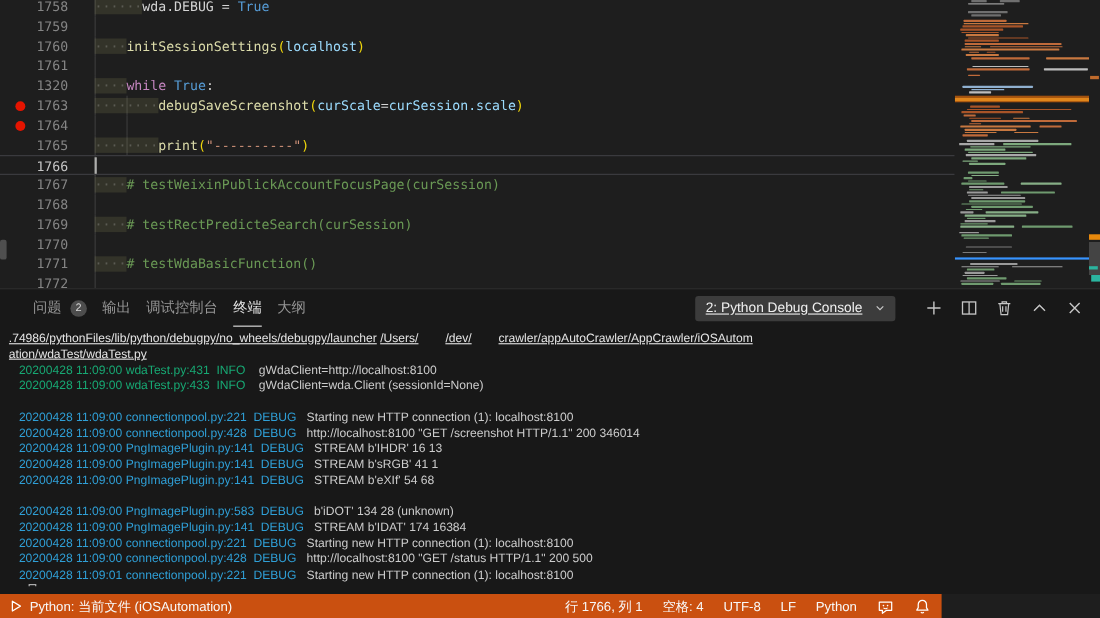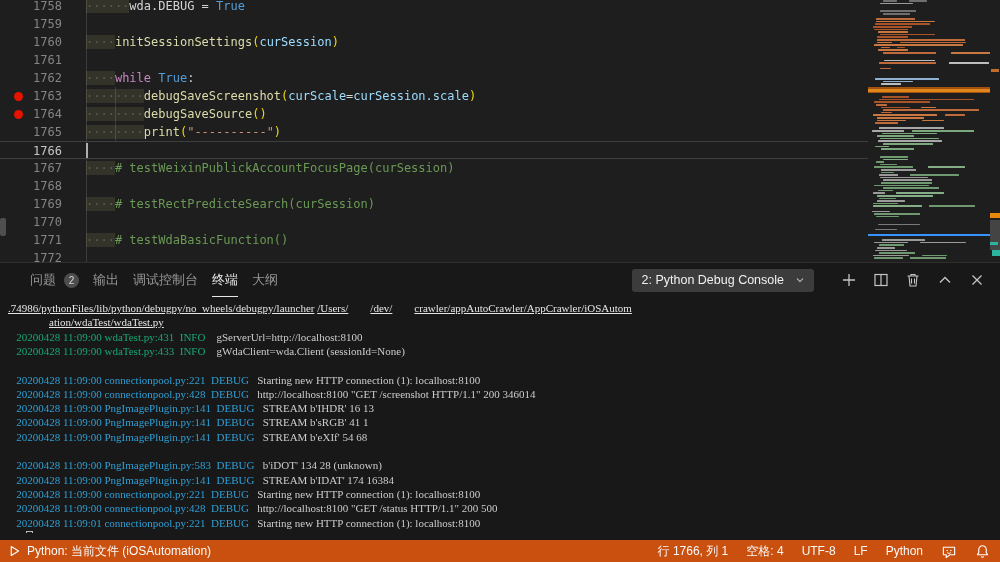--- a/index.html
+++ b/index.html
@@ -36,57 +36,57 @@
 
   
   .panel { position:absolute; top:262px; left:0; width:1000px; height:278px; background:#181818; border-top:1px solid #2f2f2f; }
   .ptabs { position:absolute; top:0; left:30px; height:34px; display:flex; align-items:center; }
   .ptab { margin-right:14px; font-size:13px; color:#969696; display:flex; align-items:center; height:33px; cursor:pointer; }
   .ptab.active { color:#e7e7e7; border-bottom:1px solid #e7e7e7; }
   .badge { margin-left:8px; width:15px; height:15px; border-radius:50%; background:#4d4d4d; color:#d7d7d7;
            font-size:10px; display:flex; align-items:center; justify-content:center; }
   .pactions { position:absolute; top:5px; right:10px; display:flex; align-items:center; }
   .dd { height:23px; background:#3c3c3c; border-radius:3px; color:#f0f0f0; font-size:12.5px;
-        display:flex; align-items:center; padding:0 8px 0 10px; margin-right:16px; cursor:pointer; }
+        display:flex; align-items:center; padding:0 8px 0 10px; margin-right:16px; cursor:pointer;text-decoration:underline; }
   .dd svg { margin-left:10px; }
   .pbtn { width:26px; height:24px; display:flex; align-items:center; justify-content:center; cursor:pointer; margin-left:6px; }
 
   
   .term { position:absolute; top:38px; left:8px; width:984px; height:232px;
-          font-family:Liberation Serif, serif; font-size:11px; overflow:hidden; }
+          font-family:Liberation Sans, sans-serif; font-size:11px; overflow:hidden; }
   .tline { position:absolute; left:0; height:14.3px; line-height:14.3px; white-space:pre; }
   .t-lk { color:#e5e5e5; text-decoration:underline; }
   .t-pl { color:#cccccc; }
   .t-inf { color:#17a873; }
   .t-dbg { color:#2f9fd6; }
   .t-gap { color:transparent; }
   .tcursor { position:absolute; left:18px; width:7px; height:12px; border:1px solid #bbbbbb; margin-top:1px; }
 
   
-  .statusbar { position:absolute; top:540px; left:0; width:1000px; height:22px; background:#ca5010;
+  .statusbar { position:absolute; top:540px; left:0; width:856px; height:22px; background:#ca5010;
                color:#f8f8f8; font-size:12px; display:flex; align-items:center; justify-content:space-between; }
   .sb-left { display:flex; align-items:center; padding-left:8px; }
   .sb-left svg { margin-right:6px; }
   .sb-right { display:flex; align-items:center; gap:18px; padding-right:10px; }
   .sb-item { cursor:pointer; white-space:nowrap; }
   .sb-ic { display:flex; align-items:center; cursor:pointer; }
 </style>
 </head>
 <body>
 
 <div class="app">
 
   <div class="editor" id="editor">
       <div class="erow" style="top: -3px;"><div class="guide" style="left: 86px;"></div><span class="lnum">1758</span><span class="code"><span class="tk-ws">······</span><span class="tk-pl">wda.DEBUG </span><span class="tk-pl">= </span><span class="tk-kc">True</span></span></div>
       <div class="erow" style="top: 15px;"><div class="guide" style="left: 86px;"></div><span class="lnum">1759</span><span class="code"></span></div>
-      <div class="erow" style="top: 33px;"><div class="guide" style="left: 86px;"></div><span class="lnum">1760</span><span class="code"><span class="tk-ws">····</span><span class="tk-fn">initSessionSettings</span><span class="tk-br">(</span><span class="tk-vr">curSession</span><span class="tk-br">)</span></span></div>
+      <div class="erow" style="top: 33px;"><div class="guide" style="left: 86px;"></div><span class="lnum">1760</span><span class="code"><span class="tk-ws">····</span><span class="tk-fn">initSessionSettings</span><span class="tk-br">(</span><span class="tk-vr">localhost</span><span class="tk-br">)</span></span></div>
       <div class="erow" style="top: 51px;"><div class="guide" style="left: 86px;"></div><span class="lnum">1761</span><span class="code"></span></div>
-      <div class="erow" style="top: 69px;"><div class="guide" style="left: 86px;"></div><span class="lnum">1762</span><span class="code"><span class="tk-ws">····</span><span class="tk-kw">while </span><span class="tk-kc">True</span><span class="tk-pl">:</span></span></div>
+      <div class="erow" style="top: 69px;"><div class="guide" style="left: 86px;"></div><span class="lnum">1320</span><span class="code"><span class="tk-ws">····</span><span class="tk-kw">while </span><span class="tk-kc">True</span><span class="tk-pl">:</span></span></div>
       <div class="erow" style="top: 87px;"><div class="guide" style="left: 86px;"></div><div class="guide" style="left: 115px;"></div><div class="bp"></div><span class="lnum">1763</span><span class="code"><span class="tk-ws">········</span><span class="tk-fn">debugSaveScreenshot</span><span class="tk-br">(</span><span class="tk-vr">curScale</span><span class="tk-pl">=</span><span class="tk-vr">curSession.scale</span><span class="tk-br">)</span></span></div>
-      <div class="erow" style="top: 105px;"><div class="guide" style="left: 86px;"></div><div class="guide" style="left: 115px;"></div><div class="bp"></div><span class="lnum">1764</span><span class="code"><span class="tk-ws">········</span><span class="tk-fn">debugSaveSource</span><span class="tk-br">()</span></span></div>
+      <div class="erow" style="top: 105px;"><div class="guide" style="left: 86px;"></div><div class="guide" style="left: 115px;"></div><div class="bp"></div><span class="lnum">1764</span></div>
       <div class="erow" style="top: 123px;"><div class="guide" style="left: 86px;"></div><div class="guide" style="left: 115px;"></div><span class="lnum">1765</span><span class="code"><span class="tk-ws">········</span><span class="tk-fn">print</span><span class="tk-br">(</span><span class="tk-st">"----------"</span><span class="tk-br">)</span></span></div>
       <div class="erow cur" style="top: 141px;"><div class="guide" style="left: 86px;"></div><span class="lnum">1766</span><span class="code"></span><div class="caret"></div></div>
       <div class="erow" style="top: 159px;"><div class="guide" style="left: 86px;"></div><span class="lnum">1767</span><span class="code"><span class="tk-ws">····</span><span class="tk-cm"># testWeixinPublickAccountFocusPage(curSession)</span></span></div>
       <div class="erow" style="top: 177px;"><div class="guide" style="left: 86px;"></div><span class="lnum">1768</span><span class="code"></span></div>
       <div class="erow" style="top: 195px;"><div class="guide" style="left: 86px;"></div><span class="lnum">1769</span><span class="code"><span class="tk-ws">····</span><span class="tk-cm"># testRectPredicteSearch(curSession)</span></span></div>
       <div class="erow" style="top: 213px;"><div class="guide" style="left: 86px;"></div><span class="lnum">1770</span><span class="code"></span></div>
       <div class="erow" style="top: 231px;"><div class="guide" style="left: 86px;"></div><span class="lnum">1771</span><span class="code"><span class="tk-ws">····</span><span class="tk-cm"># testWdaBasicFunction()</span></span></div>
       <div class="erow" style="top: 249px;"><div class="guide" style="left: 86px;"></div><span class="lnum">1772</span></div>
     </div>
 
@@ -250,22 +250,22 @@
       </div>
       <div class="pbtn">
         <svg width="16" height="16" viewBox="0 0 16 16">
             <path d="M3.5 3.5l9 9M12.5 3.5l-9 9" stroke="#c5c5c5" stroke-width="1.3" fill="none"></path>
           </svg>
       </div>
     </div>
 
     <div class="term" id="term">
         <div class="tline" style="top: 0px;"><span class="t-lk">.74986/pythonFiles/lib/python/debugpy/no_wheels/debugpy/launcher</span><span class="t-pl"> </span><span class="t-lk">/Users/</span><span class="t-gap">        </span><span class="t-lk">/dev/</span><span class="t-gap">        </span><span class="t-lk">crawler/appAutoCrawler/AppCrawler/iOSAutom</span></div>
-        <div class="tline" style="top: 14.3px; margin-left: 41px;"><span class="t-lk">ation/wdaTest/wdaTest.py</span></div>
-        <div class="tline" style="top: 28.6px;"><span class="t-inf">   20200428 11:09:00 wdaTest.py:431  INFO</span><span class="t-pl">    gServerUrl=http://localhost:8100</span></div>
+        <div class="tline" style="top: 14.3px;"><span class="t-lk">ation/wdaTest/wdaTest.py</span></div>
+        <div class="tline" style="top: 28.6px;"><span class="t-inf">   20200428 11:09:00 wdaTest.py:431  INFO</span><span class="t-pl">    gWdaClient=http://localhost:8100</span></div>
         <div class="tline" style="top: 42.9px;"><span class="t-inf">   20200428 11:09:00 wdaTest.py:433  INFO</span><span class="t-pl">    gWdaClient=wda.Client (sessionId=None)</span></div>
         <div class="tline" style="top: 71.5px;"><span class="t-dbg">   20200428 11:09:00 connectionpool.py:221  DEBUG</span><span class="t-pl">   Starting new HTTP connection (1): localhost:8100</span></div>
         <div class="tline" style="top: 85.8px;"><span class="t-dbg">   20200428 11:09:00 connectionpool.py:428  DEBUG</span><span class="t-pl">   http://localhost:8100 "GET /screenshot HTTP/1.1" 200 346014</span></div>
         <div class="tline" style="top: 100.1px;"><span class="t-dbg">   20200428 11:09:00 PngImagePlugin.py:141  DEBUG</span><span class="t-pl">   STREAM b'IHDR' 16 13</span></div>
         <div class="tline" style="top: 114.4px;"><span class="t-dbg">   20200428 11:09:00 PngImagePlugin.py:141  DEBUG</span><span class="t-pl">   STREAM b'sRGB' 41 1</span></div>
         <div class="tline" style="top: 128.7px;"><span class="t-dbg">   20200428 11:09:00 PngImagePlugin.py:141  DEBUG</span><span class="t-pl">   STREAM b'eXIf' 54 68</span></div>
         <div class="tline" style="top: 157.3px;"><span class="t-dbg">   20200428 11:09:00 PngImagePlugin.py:583  DEBUG</span><span class="t-pl">   b'iDOT' 134 28 (unknown)</span></div>
         <div class="tline" style="top: 171.6px;"><span class="t-dbg">   20200428 11:09:00 PngImagePlugin.py:141  DEBUG</span><span class="t-pl">   STREAM b'IDAT' 174 16384</span></div>
         <div class="tline" style="top: 185.9px;"><span class="t-dbg">   20200428 11:09:00 connectionpool.py:221  DEBUG</span><span class="t-pl">   Starting new HTTP connection (1): localhost:8100</span></div>
         <div class="tline" style="top: 200.2px;"><span class="t-dbg">   20200428 11:09:00 connectionpool.py:428  DEBUG</span><span class="t-pl">   http://localhost:8100 "GET /status HTTP/1.1" 200 500</span></div>

